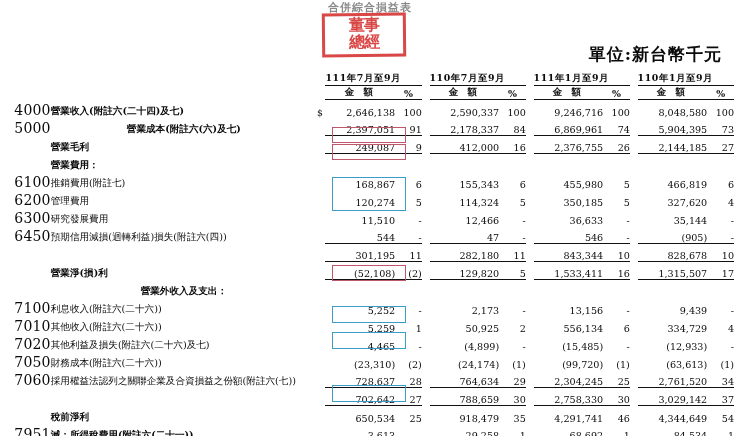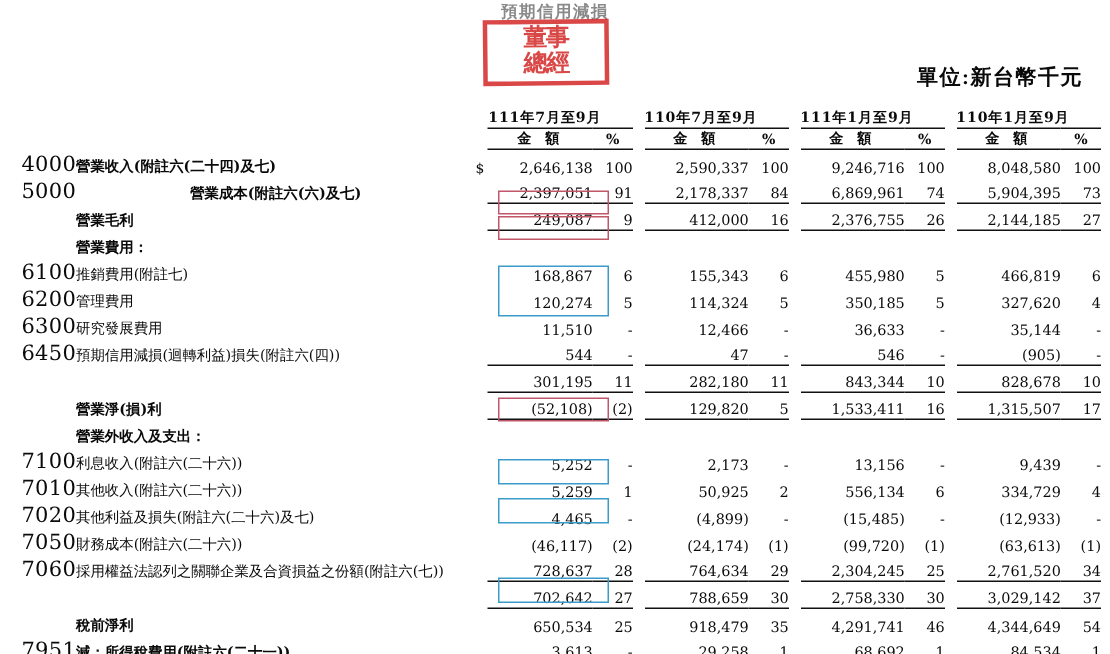--- a/index.html
+++ b/index.html
@@ -34,24 +34,23 @@
     font-size: 13.5px;
     font-weight: bold;
     letter-spacing: 2.2px;
     white-space: nowrap;
     font-family: "DejaVu Serif", "Liberation Serif", serif;
   }
 
   #unit-line {
     position: absolute;
     right: 18px; top: 43px;
-    font-size: 14px;
+    font-size: 17px;
     font-weight: bold;
     letter-spacing: 1px;
-    font-family: Liberation Serif, serif;
   }
 
   
   #seal {
     position: absolute;
     left: 322px; top: 13px;
     width: 84px; height: 44px;
     border: 3px solid #d11f1f;
     color: #d11f1f;
     opacity: .82;
@@ -120,21 +119,21 @@
     position: absolute;
     pointer-events: none;
     border-style: solid;
   }
 </style>
 </head>
 <body>
 
 <div id="doc-header">
 
-  <div id="stamp-title">預期信用減損</div>
+  <div id="stamp-title">合併綜合損益表</div>
 
 
   <div id="seal">
     <span class="seal-row">董事</span>
     <span class="seal-row">總經</span>
   </div>
 
   <div id="unit-line">單位:新台幣千元</div>
 </div>
 
@@ -326,21 +325,21 @@
           <td class="c-pct ul">5</td>
           <td class="c-gap"></td>
           <td class="c-amt ul">1,533,411</td>
           <td class="c-pct ul">16</td>
           <td class="c-gap"></td>
           <td class="c-amt ul">1,315,507</td>
           <td class="c-pct ul">17</td>
         </tr>
         <tr class="row">
           <td class="c-code"></td>
-          <td class="c-label lbl-0" style="font-weight: bold;">營業外收入及支出：</td>
+          <td class="c-label lbl-0" style="font-weight: bold; text-align: center;">營業外收入及支出：</td>
           <td class="c-cur"></td>
           <td class="c-amt"></td>
           <td class="c-pct"></td>
           <td class="c-gap"></td>
           <td class="c-amt"></td>
           <td class="c-pct"></td>
           <td class="c-gap"></td>
           <td class="c-amt"></td>
           <td class="c-pct"></td>
           <td class="c-gap"></td>
@@ -392,21 +391,21 @@
           <td class="c-amt">(15,485)</td>
           <td class="c-pct">-</td>
           <td class="c-gap"></td>
           <td class="c-amt">(12,933)</td>
           <td class="c-pct">-</td>
         </tr>
         <tr class="row">
           <td class="c-code">7050</td>
           <td class="c-label lbl-1">財務成本(附註六(二十六))</td>
           <td class="c-cur"></td>
-          <td class="c-amt">(46,117)</td>
+          <td class="c-amt">(23,310)</td>
           <td class="c-pct">(2)</td>
           <td class="c-gap"></td>
           <td class="c-amt">(24,174)</td>
           <td class="c-pct">(1)</td>
           <td class="c-gap"></td>
           <td class="c-amt">(99,720)</td>
           <td class="c-pct">(1)</td>
           <td class="c-gap"></td>
           <td class="c-amt">(63,613)</td>
           <td class="c-pct">(1)</td>

